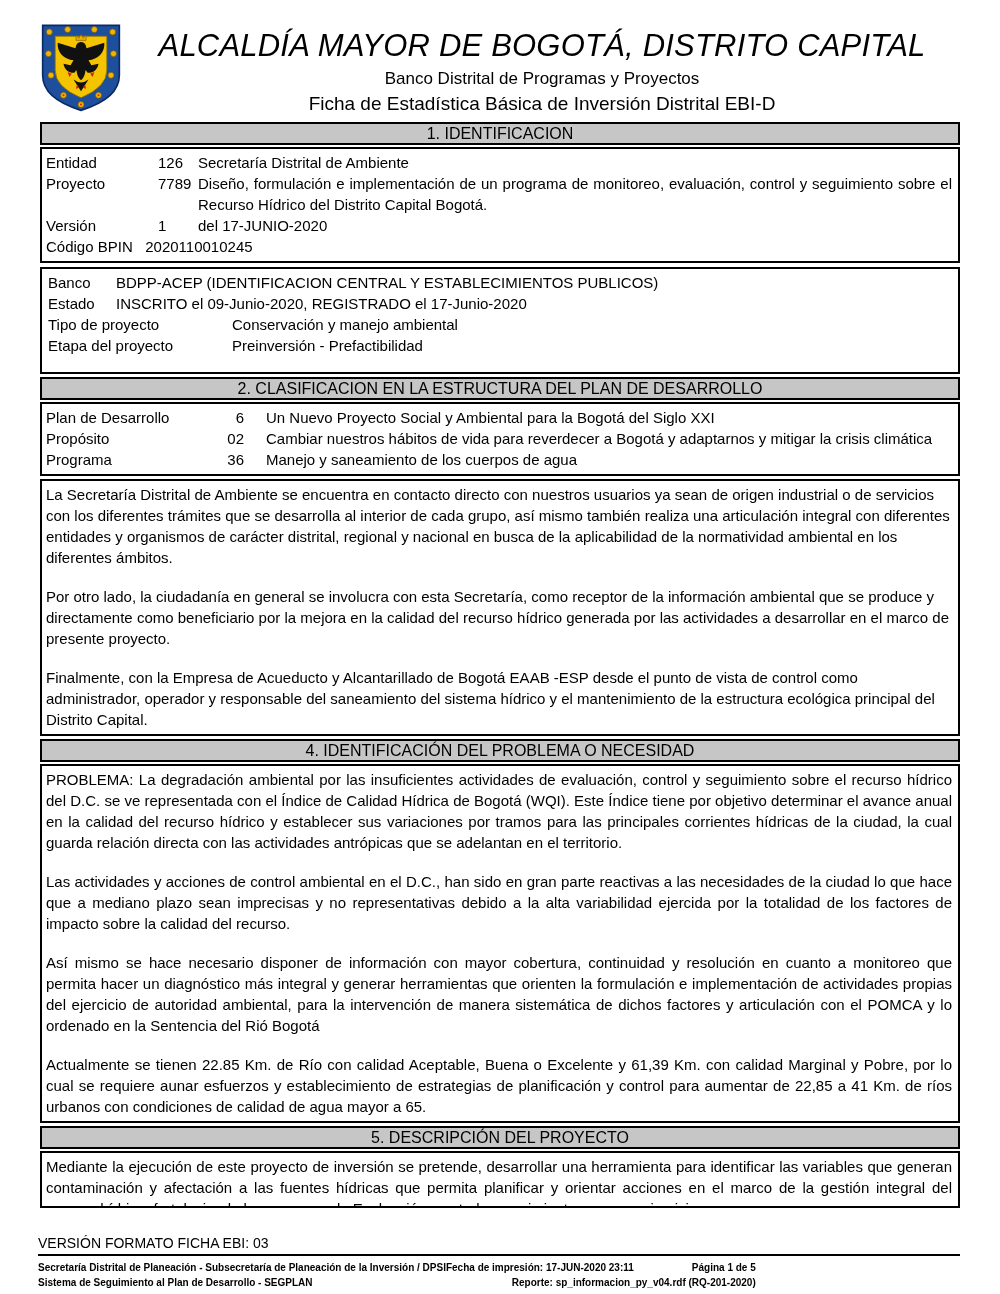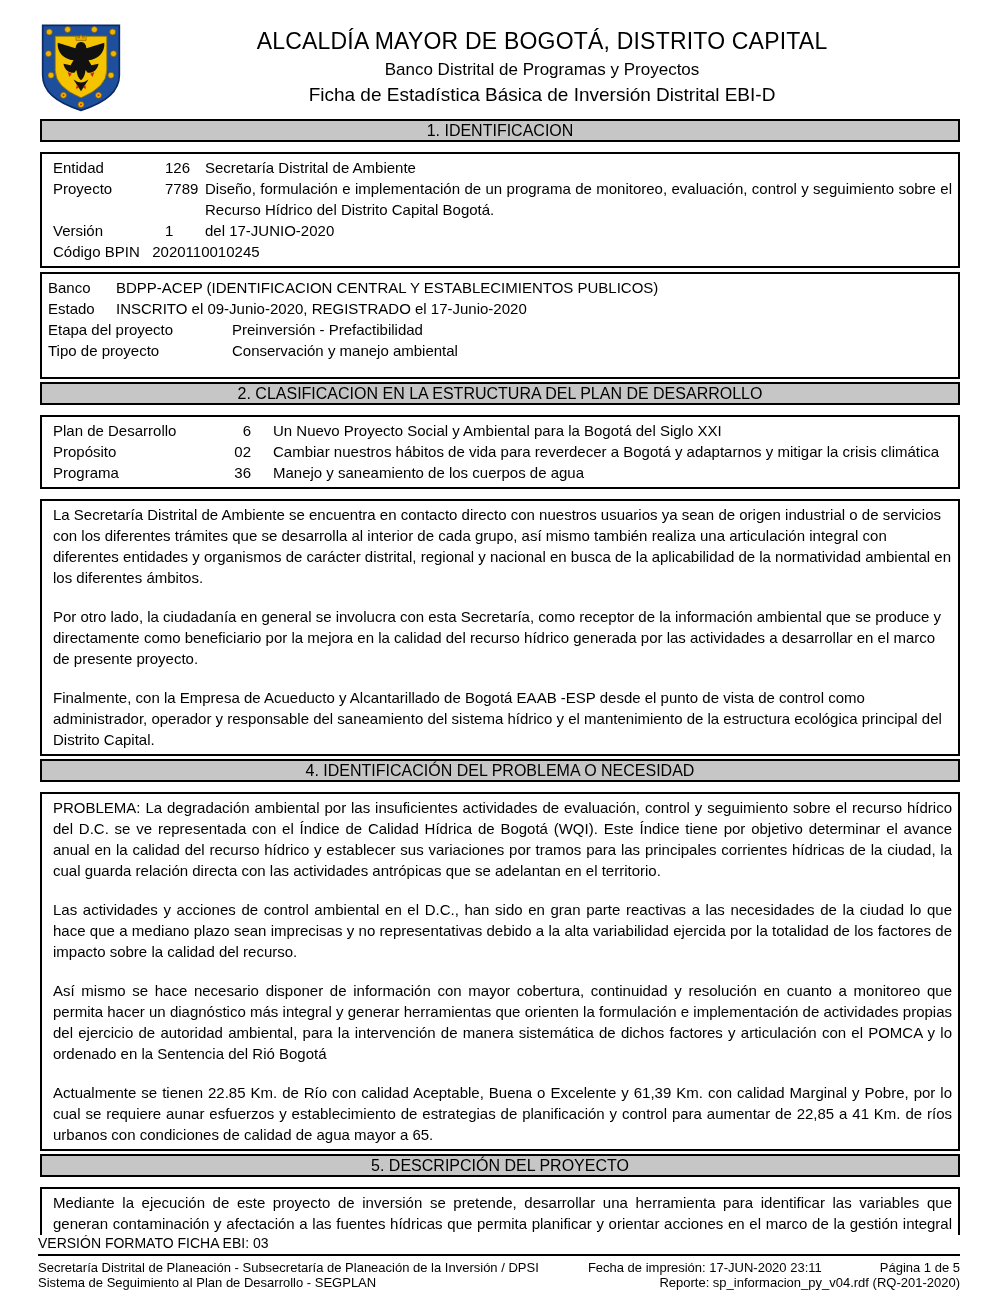--- a/index.html
+++ b/index.html
@@ -6,33 +6,33 @@
   html,body { background:#e8e8e8; }
   body { font-family: "Liberation Sans", "DejaVu Sans", sans-serif; color:#000; }
   .page {
     position: relative; width: 1000px; height: 1294px;
     background: #fff; margin: 0 auto; overflow: hidden;
   }
   
   .doc-header { display:flex; align-items:flex-start; padding: 22px 40px 4px 38px; }
   .logo-wrap { width: 86px; height: 90px; flex: 0 0 auto; }
   .titles { flex:1; text-align:center; padding-top: 6px; }
-  .title-main { font-size: 23px; letter-spacing: .2px; }
+  .title-main { font-size: 31px; letter-spacing: .2px; font-style: italic; }
   .title-sub1 { font-size: 17px; margin-top: 5px; }
   .title-sub2 { font-size: 19px; margin-top: 4px; }
   
   .content { margin: 0 40px; }
   .section { margin-top: 3px; }
   .sec-bar {
     border: 2px solid #000; background: #c6c6c6;
     text-align: center; font-size: 16px; line-height: 19px; height: 23px;
   }
   .sec-box {
-    border: 2px solid #000; margin-top: 10px; background:#fff;
-    padding: 3px 6px 4px 11px; font-size: 15px; line-height: 21px;
+    border: 2px solid #000; margin-top: 2px; background:#fff;
+    padding: 3px 6px 4px 4px; font-size: 15px; line-height: 21px;
   }
   .plain-box { border: 2px solid #000; margin-top: 4px; padding: 3px 6px 16px 6px; font-size: 15px; line-height: 21px; }
   
   .row3 { display: grid; grid-template-columns: 106px 34px 1fr; column-gap: 6px; }
   .row3 .code { text-align: left; }
   .row3 .val.justify { text-align: justify; }
   .row3-wide { display: grid; grid-template-columns: 148px 28px 1fr; column-gap: 22px; }
   .row3-wide .code { text-align: right; }
   .kv { display: flex; }
   .kv .k { width: 68px; flex: 0 0 auto; }
@@ -40,21 +40,21 @@
   .bpin-row span { display:inline; }
   
   .paras p { margin-bottom: 18px; }
   .paras p:last-child { margin-bottom: 0; }
   .paras.justify p { text-align: justify; }
   .s5-box { height: 57px; overflow: hidden; }
   
   .doc-footer { position: absolute; left: 38px; right: 40px; bottom: 4px; background: #fff; }
   .footer-version { font-size: 14px; margin-bottom: 3px; }
   .footer-rule { border-top: 2px solid #000; height: 0; margin-bottom: 4px; }
-  .footer-grid { display: flex; justify-content: space-between; font-size: 13px; line-height: 15px; }
+  .footer-grid { display: flex; justify-content: flex-start; font-size: 10px; line-height: 15px; font-weight: bold; }
   .footer-right { text-align: right; }
   .footer-right .r1 { display: flex; justify-content: flex-end; gap: 58px; }
 </style>
 </head>
 <body>
 
 <div class="page">
 
   <div class="doc-header">
     <div class="logo-wrap">
@@ -136,26 +136,26 @@
     <div class="plain-box">
       <div class="kv">
         <span class="k">Banco</span>
         <span class="v">BDPP-ACEP (IDENTIFICACION CENTRAL Y ESTABLECIMIENTOS PUBLICOS)</span>
       </div>
       <div class="kv">
         <span class="k">Estado</span>
         <span class="v">INSCRITO el 09-Junio-2020, REGISTRADO el 17-Junio-2020</span>
       </div>
       <div class="kv">
+        <span class="k-wide">Tipo de proyecto</span>
+        <span class="v">Conservación y manejo ambiental</span>
+      </div>
+      <div class="kv">
         <span class="k-wide">Etapa del proyecto</span>
         <span class="v">Preinversión - Prefactibilidad</span>
-      </div>
-      <div class="kv">
-        <span class="k-wide">Tipo de proyecto</span>
-        <span class="v">Conservación y manejo ambiental</span>
       </div>
     </div>
 
     <div class="section">
       <div class="sec-bar">2. CLASIFICACION EN LA ESTRUCTURA DEL PLAN DE DESARROLLO</div>
       <div class="sec-box">
         <div class="row3-wide">
           <span class="lbl">Plan de Desarrollo</span>
           <span class="code">6</span>
           <span class="val">Un Nuevo Proyecto Social y Ambiental para la Bogotá del Siglo XXI</span>

